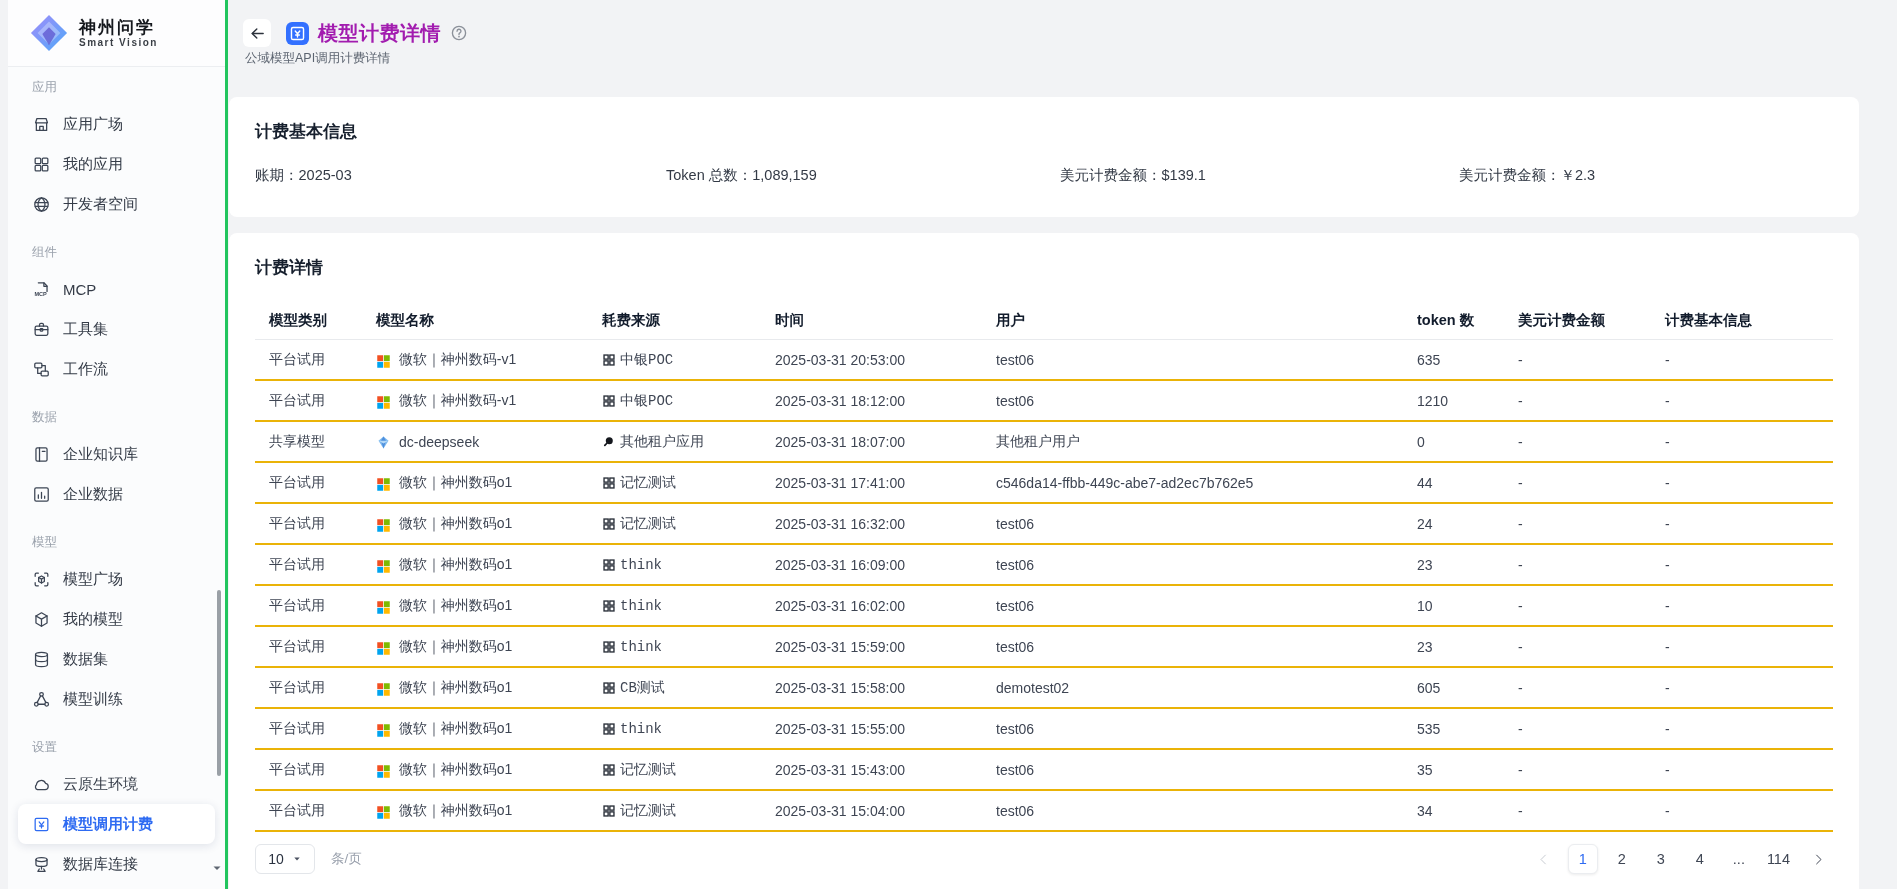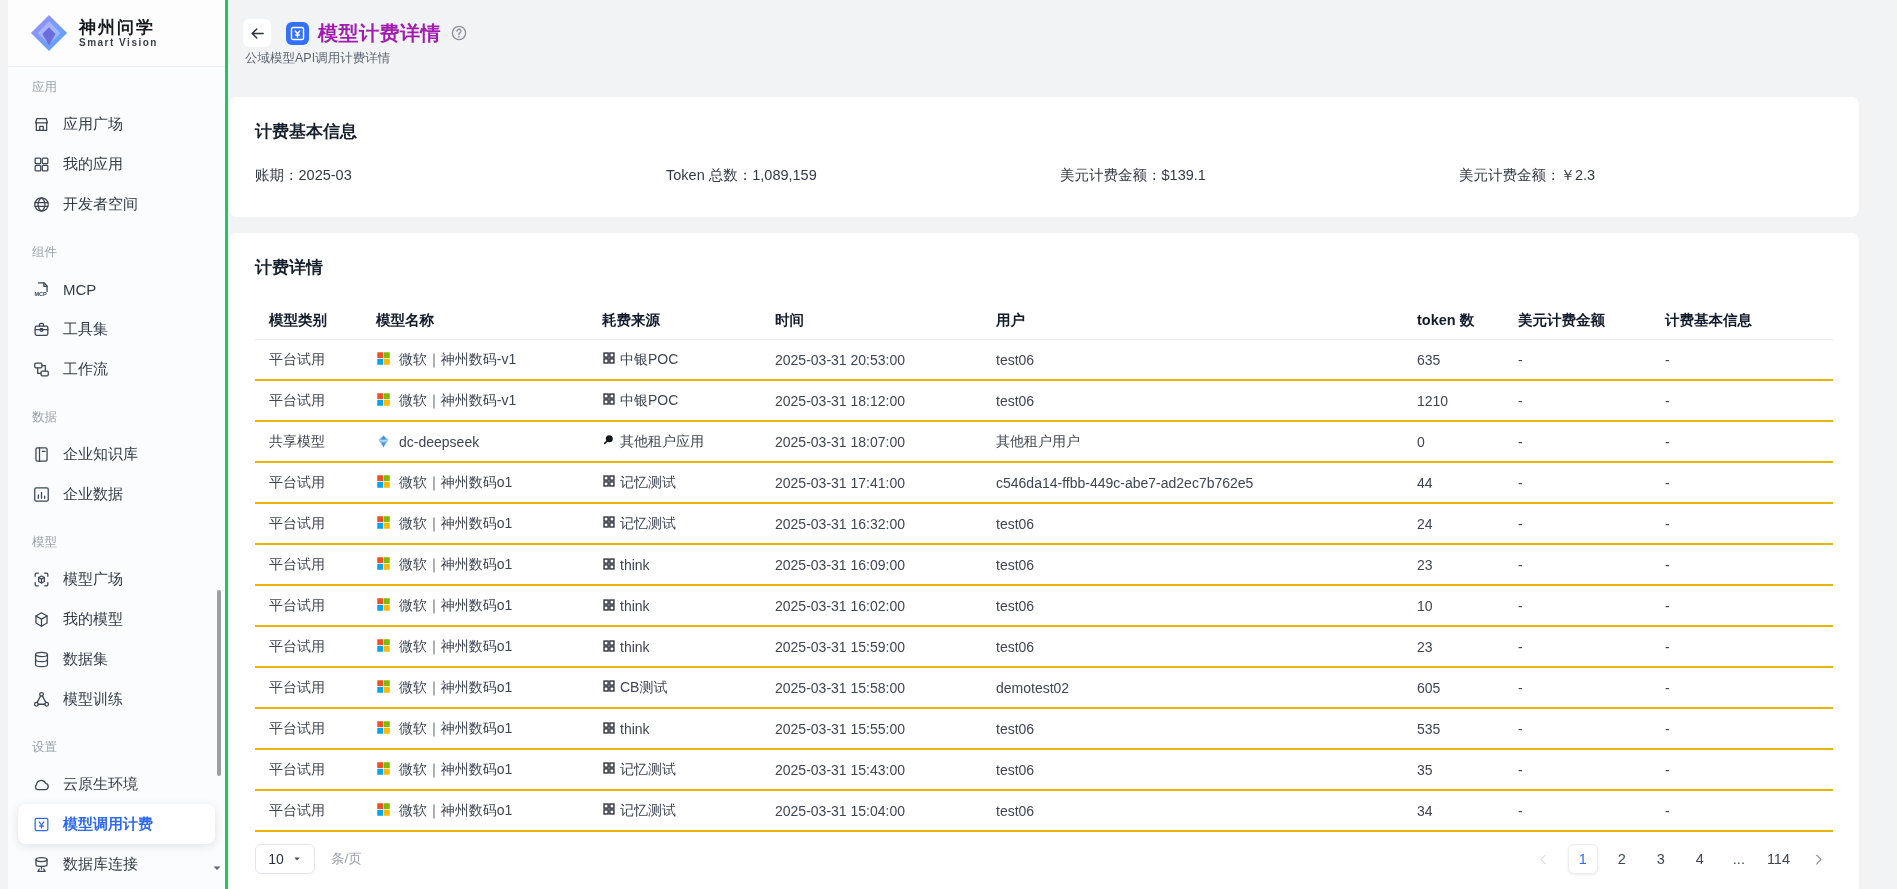--- a/index.html
+++ b/index.html
@@ -60,24 +60,24 @@
   .summary-field:nth-child(1){ width:396px; } .summary-field:nth-child(2){ width:394px;margin-left:15px; }
   .summary-field:nth-child(3){ width:399px; }
   .card-details { top:233px; height:680px; }
 
   
   .table { margin-top:22px; }
   .thead, .trow { display:grid; grid-template-columns:107px 226px 173px 221px 1fr 101px 147px 182px; align-items:center; }
   .thead { height:38px; font-size:14.5px; font-weight:700; color:#121c2c; border-bottom:1px solid #e8eaed; }
   .trow { height:41px; font-size:14px; color:#3e4553; border-bottom:2px solid #eab308; }
   .thead > div, .trow > div { padding-left:14px; white-space:nowrap; overflow:hidden; }
-  .cell-model { display:flex; align-items:flex-start; gap:8px; }
+  .cell-model { display:flex; align-items:flex-end; gap:8px; }
   .cell-model .m-ico { width:15px; height:15px; flex:0 0 15px; }
   .cell-model .m-ico svg { width:15px; height:15px; }
-  .cell-source { display:flex; align-items:flex-start; gap:4px; }
+  .cell-source { display:flex; align-items:center; gap:4px;font-family:Liberation Mono, monospace; }
   .cell-source .s-ico { width:14px; height:14px; flex:0 0 14px; color:#2c323c; }
   .cell-source .s-ico svg { width:14px; height:14px; }
 
   
   .table-footer { margin-top:12px; display:flex; align-items:center; justify-content:space-between; }
   .footer-left { display:flex; align-items:center; }
   .page-size-select {
     width:60px; height:30px; background:#fff; border:1px solid #e3e6ea; border-radius:6px;
     display:flex; align-items:center; justify-content:center; gap:8px; cursor:pointer;
     font-size:14px; color:#2a3240;

